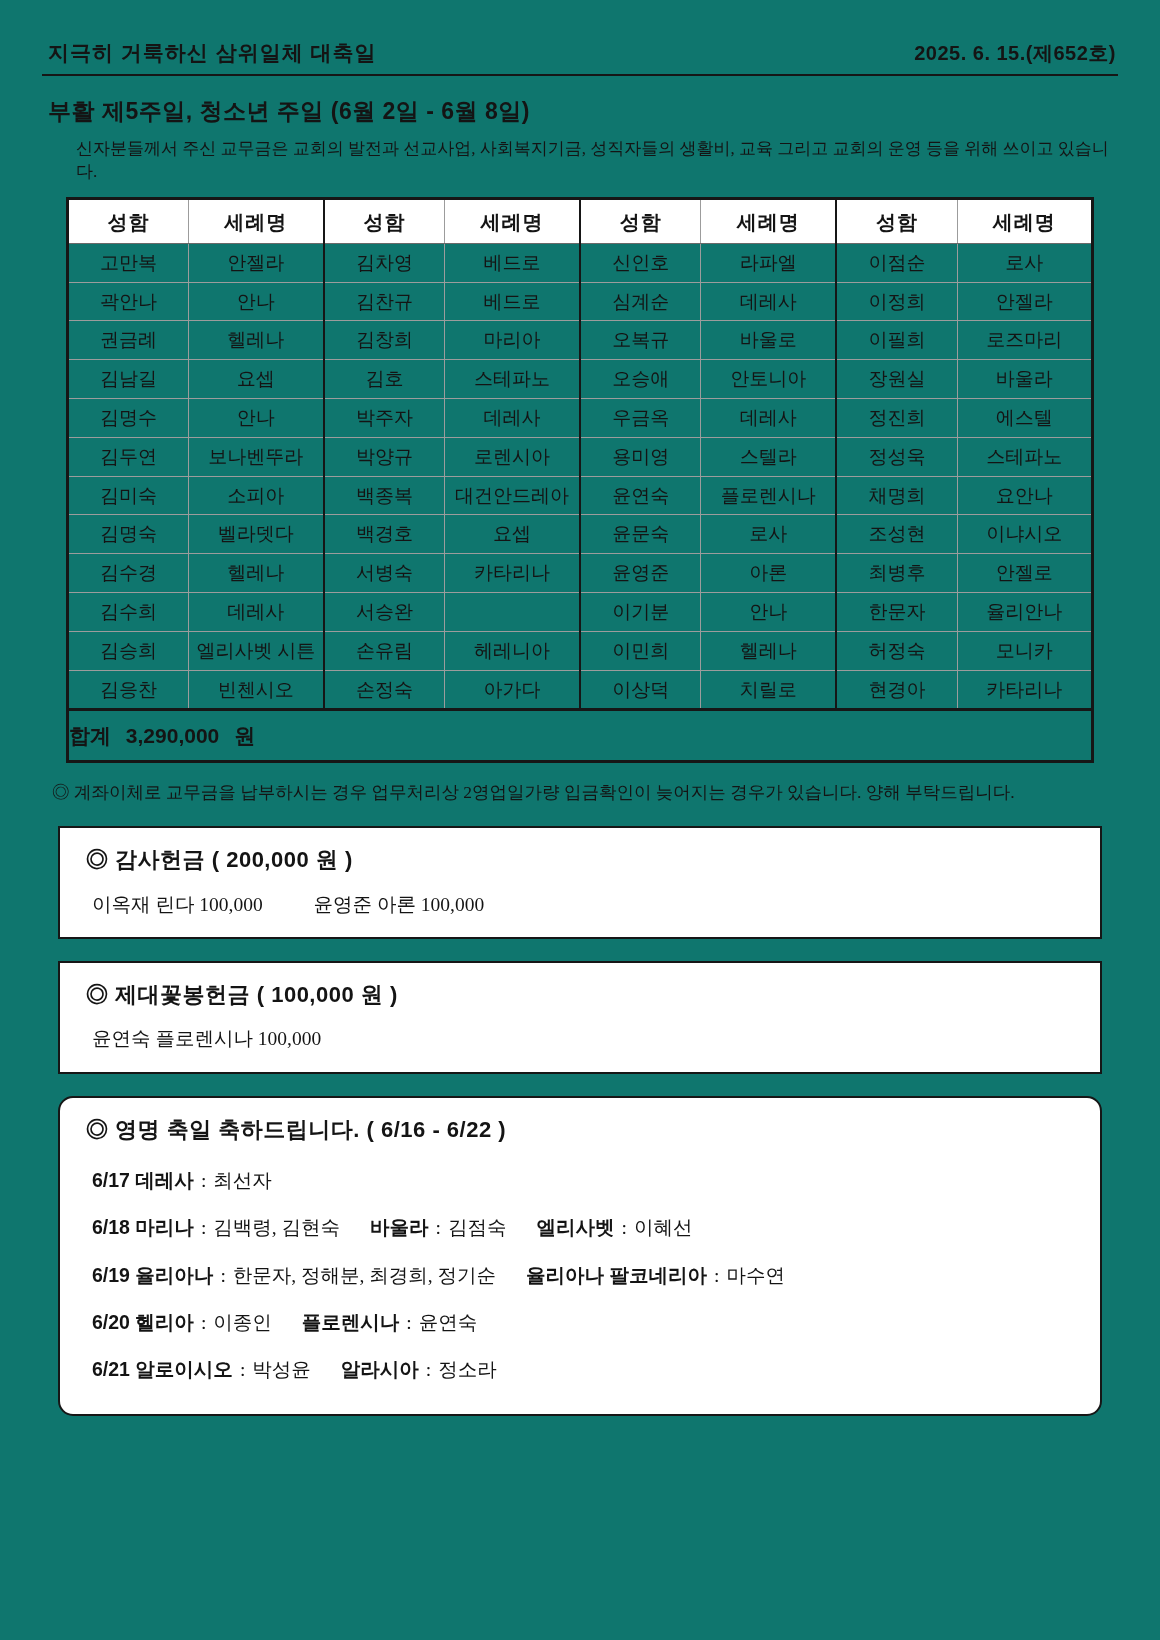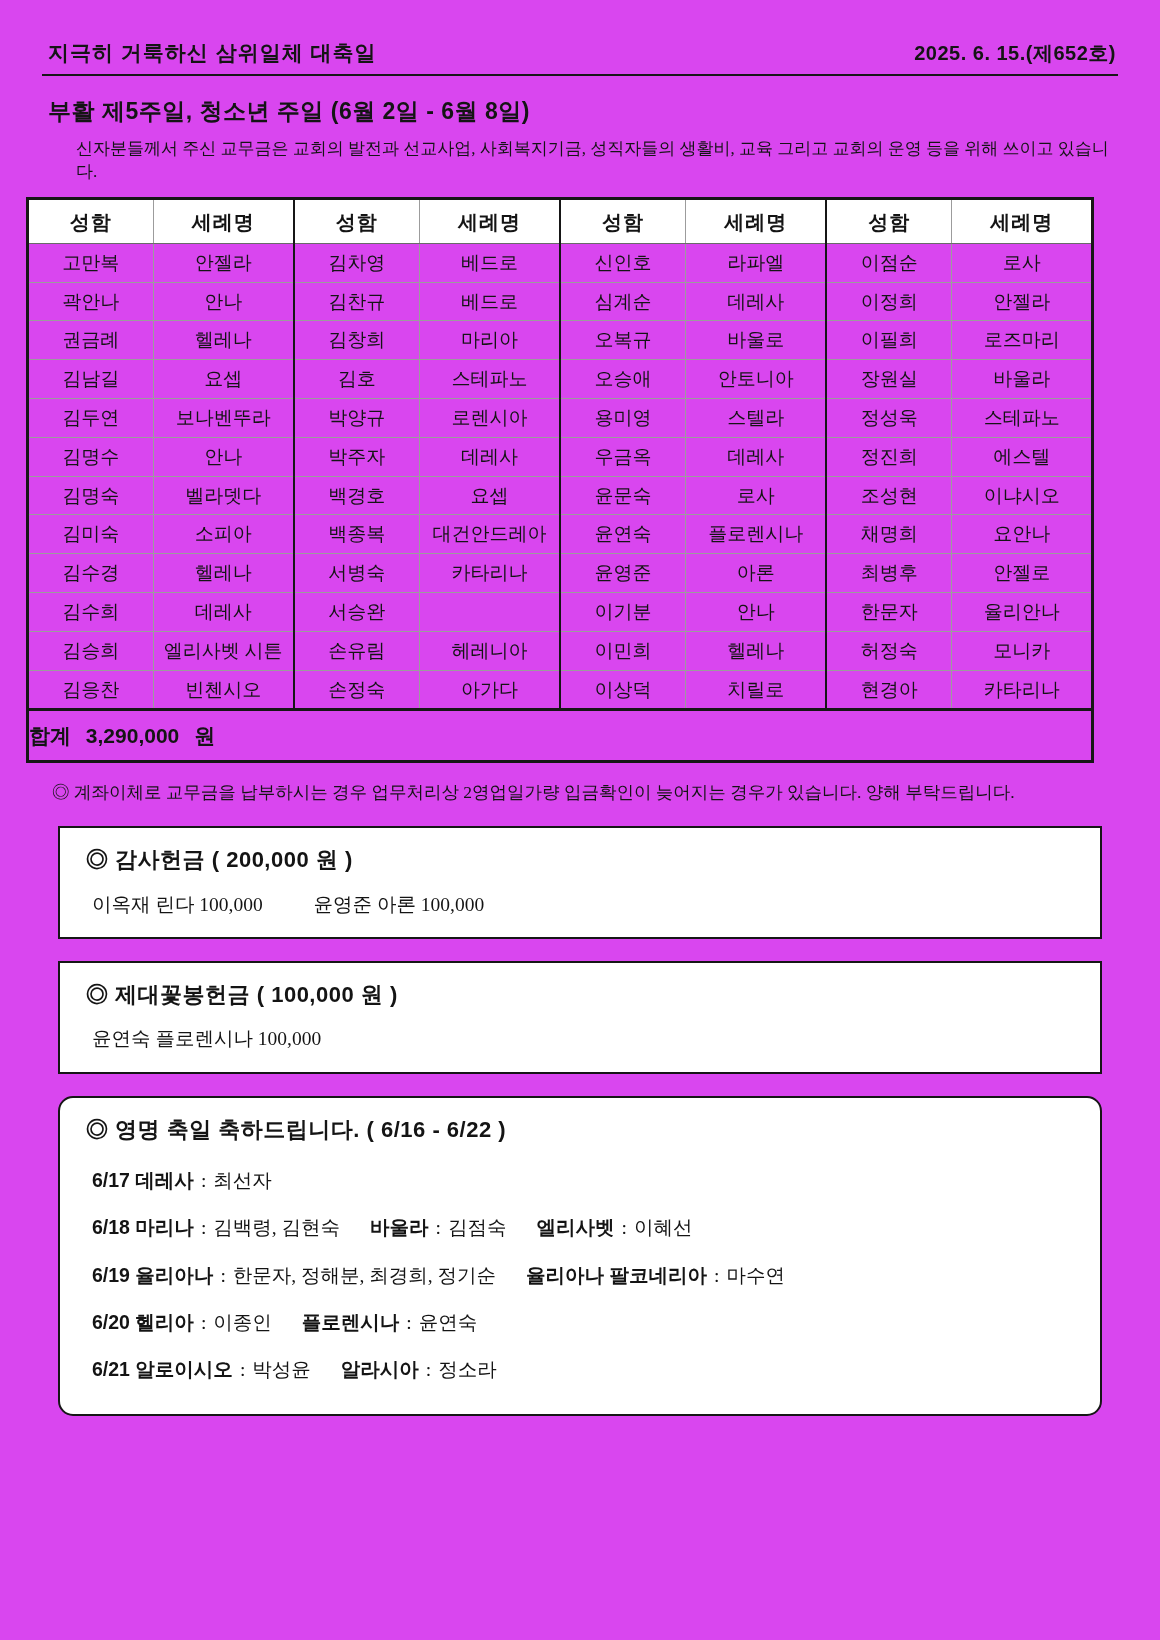--- a/index.html
+++ b/index.html
@@ -1,35 +1,35 @@
 <!DOCTYPE html>
 <html><head>
 <meta charset="utf-8">
 <style>
   html,body { margin:0; padding:0; background:#e8e8e8; }
   .page {
-    width:1160px; height:1640px; margin:0 auto; background:#d946ef;
+    width:1160px; height:1640px; margin:0 auto; background:#0f766e;
     color:#141414; position:relative; overflow:hidden;
     font-family:"Liberation Serif", serif;
   }
   
   .doc-header {
     display:flex; justify-content:space-between; align-items:flex-end;
     margin:0 42px; padding:40px 2px 9px 6px;
     border-bottom:2.5px solid #161616;
   }
   .doc-header-left  { font:700 21px/1.2 "Liberation Sans", sans-serif; letter-spacing:1px; }
   .doc-header-right { font:600 20px/1.2 "Liberation Sans", sans-serif; letter-spacing:0.5px; }
 
   
   .page-title { margin:21px 44px 0 48px; font:800 23px/1.25 "Liberation Sans", sans-serif; letter-spacing:0.5px; }
   .intro      { margin:12px 40px 0 76px; font:400 17px/1.35 "Liberation Serif", serif; }
 
   
-  .table-wrap { margin:13px 66px 0 26px; }
+  .table-wrap { margin:13px 66px 0 66px; }
   table.donations { width:100%; border-collapse:collapse; table-layout:fixed; border:3px solid #161616; }
   table.donations th {
     font:700 20px/1.2 "Liberation Sans", sans-serif; letter-spacing:1px;
     padding:10px 0 9px; border-bottom:1.5px solid #6a6a6a; background:#fff;
   }
   table.donations td.cell {
     font:400 19px/1.2 "Liberation Serif", serif; text-align:center;
     padding:8px 2px 7px; border-bottom:1px solid #9c9c9c;
     overflow:hidden; white-space:nowrap;
   }
@@ -132,58 +132,58 @@
             <td class="cell vthin">김남길</td>
             <td class="cell vthick">요셉</td>
             <td class="cell vthin">김호</td>
             <td class="cell vthick">스테파노</td>
             <td class="cell vthin">오승애</td>
             <td class="cell vthick">안토니아</td>
             <td class="cell vthin">장원실</td>
             <td class="cell ">바울라</td>
           </tr>
           <tr>
+            <td class="cell vthin">김명수</td>
+            <td class="cell vthick">안나</td>
+            <td class="cell vthin">박주자</td>
+            <td class="cell vthick">데레사</td>
+            <td class="cell vthin">우금옥</td>
+            <td class="cell vthick">데레사</td>
+            <td class="cell vthin">정진희</td>
+            <td class="cell ">에스텔</td>
+          </tr>
+          <tr>
             <td class="cell vthin">김두연</td>
             <td class="cell vthick">보나벤뚜라</td>
             <td class="cell vthin">박양규</td>
             <td class="cell vthick">로렌시아</td>
             <td class="cell vthin">용미영</td>
             <td class="cell vthick">스텔라</td>
             <td class="cell vthin">정성욱</td>
             <td class="cell ">스테파노</td>
           </tr>
           <tr>
-            <td class="cell vthin">김명수</td>
-            <td class="cell vthick">안나</td>
-            <td class="cell vthin">박주자</td>
-            <td class="cell vthick">데레사</td>
-            <td class="cell vthin">우금옥</td>
-            <td class="cell vthick">데레사</td>
-            <td class="cell vthin">정진희</td>
-            <td class="cell ">에스텔</td>
+            <td class="cell vthin">김미숙</td>
+            <td class="cell vthick">소피아</td>
+            <td class="cell vthin">백종복</td>
+            <td class="cell vthick">대건안드레아</td>
+            <td class="cell vthin">윤연숙</td>
+            <td class="cell vthick">플로렌시나</td>
+            <td class="cell vthin">채명희</td>
+            <td class="cell ">요안나</td>
           </tr>
           <tr>
             <td class="cell vthin">김명숙</td>
             <td class="cell vthick">벨라뎃다</td>
             <td class="cell vthin">백경호</td>
             <td class="cell vthick">요셉</td>
             <td class="cell vthin">윤문숙</td>
             <td class="cell vthick">로사</td>
             <td class="cell vthin">조성현</td>
             <td class="cell ">이냐시오</td>
-          </tr>
-          <tr>
-            <td class="cell vthin">김미숙</td>
-            <td class="cell vthick">소피아</td>
-            <td class="cell vthin">백종복</td>
-            <td class="cell vthick">대건안드레아</td>
-            <td class="cell vthin">윤연숙</td>
-            <td class="cell vthick">플로렌시나</td>
-            <td class="cell vthin">채명희</td>
-            <td class="cell ">요안나</td>
           </tr>
           <tr>
             <td class="cell vthin">김수경</td>
             <td class="cell vthick">헬레나</td>
             <td class="cell vthin">서병숙</td>
             <td class="cell vthick">카타리나</td>
             <td class="cell vthin">윤영준</td>
             <td class="cell vthick">아론</td>
             <td class="cell vthin">최병후</td>
             <td class="cell ">안젤로</td>

